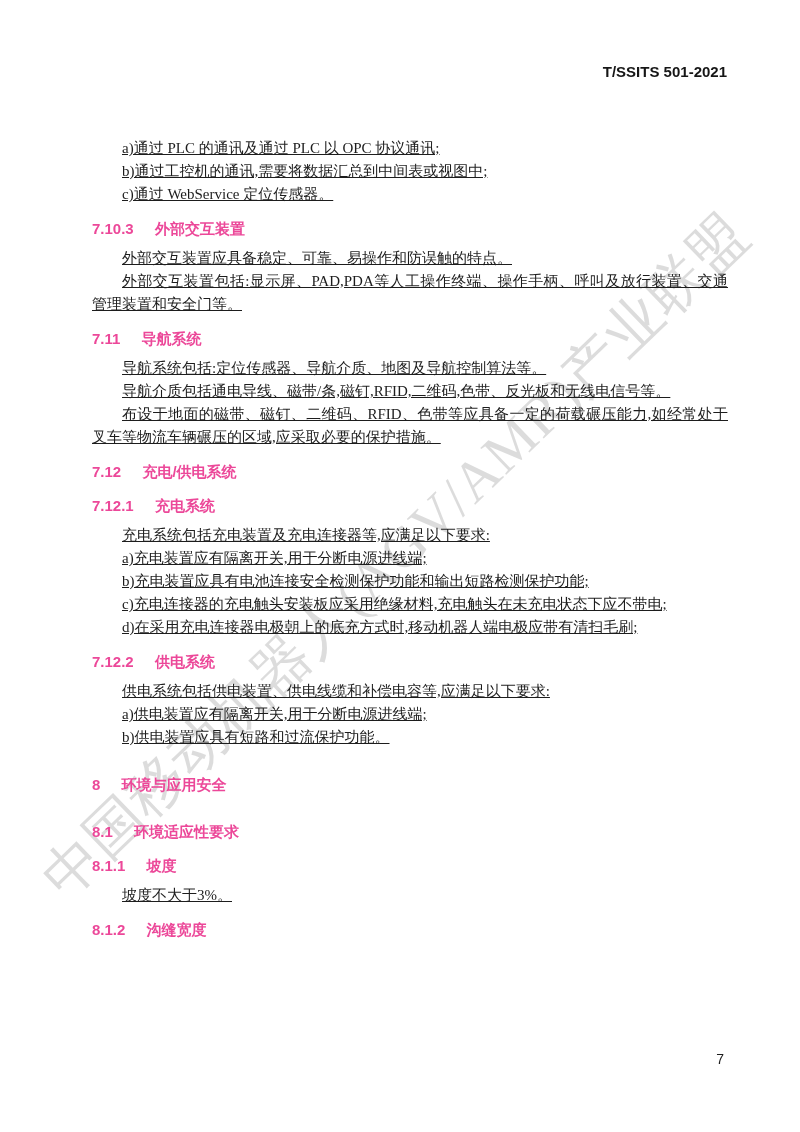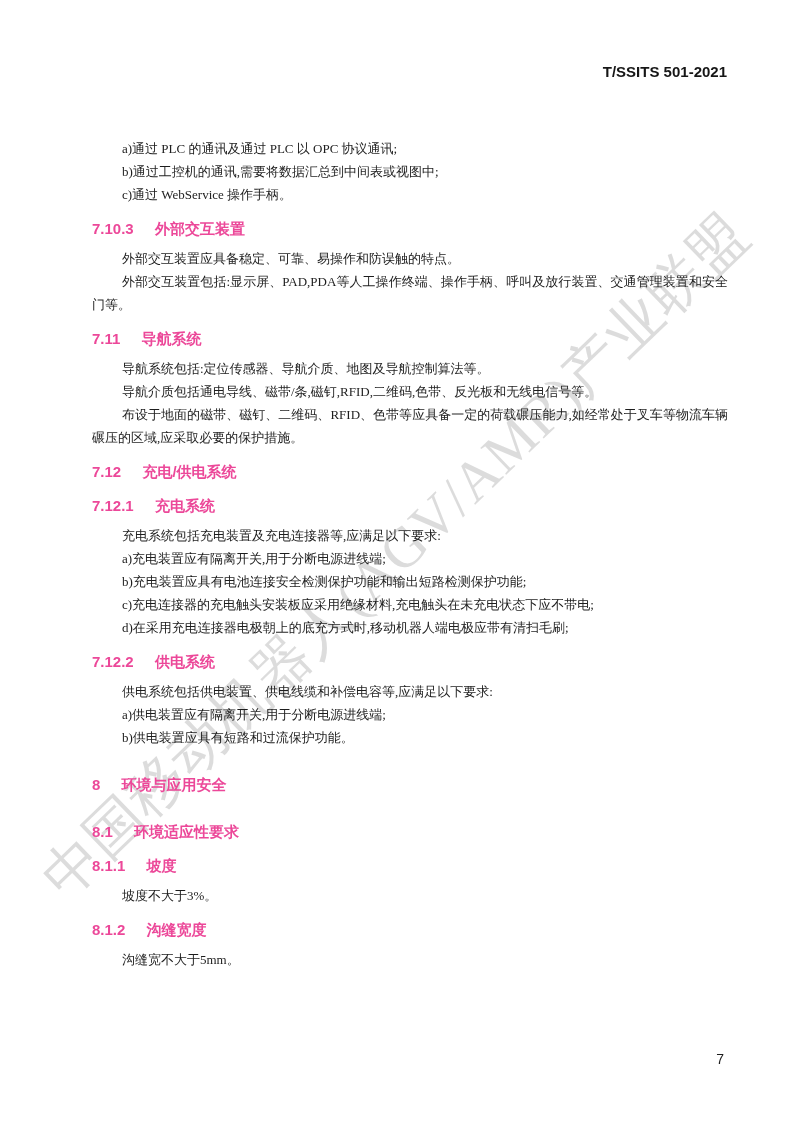--- a/index.html
+++ b/index.html
@@ -41,24 +41,25 @@
   }
   .content {
     position: absolute;
     top: 137px;
     left: 92px;
     width: 636px;
     z-index: 1;
   }
   .para {
     margin: 0;
-    font-size: 13px;
+    font-size: 15px;
     line-height: 23px;
     text-indent: 30px;
     text-align: justify;
+    text-decoration: underline;
   }
   .heading {
     font-family: "Liberation Sans", "DejaVu Sans", sans-serif;
     font-weight: 700;
     font-size: 15px;
     line-height: 23px;
     margin: 11px 0 7px 0;
     color: #ec4899;
   }
   .heading .hnum { margin-right: 17px; }
@@ -79,21 +80,21 @@
 <div class="page">
 
   <div class="doc-header">T/SSITS 501-2021</div>
 
   <div class="watermark">中国移动机器人(AGV/AMR)产业联盟</div>
 
   <div class="content">
 
     <p class="para">a)通过 PLC 的通讯及通过 PLC 以 OPC 协议通讯;</p>
     <p class="para">b)通过工控机的通讯,需要将数据汇总到中间表或视图中;</p>
-    <p class="para">c)通过 WebService 操作手柄。</p>
+    <p class="para">c)通过 WebService 定位传感器。</p>
 
     <div class="heading">
       <span class="hnum">7.10.3</span>
       <span class="htitle">外部交互装置</span>
     </div>
     <p class="para">外部交互装置应具备稳定、可靠、易操作和防误触的特点。</p>
     <p class="para">外部交互装置包括:显示屏、PAD,PDA等人工操作终端、操作手柄、呼叫及放行装置、交通管理装置和安全门等。</p>
 
     <div class="heading">
       <span class="hnum">7.11</span>
@@ -139,19 +140,18 @@
     <div class="heading">
       <span class="hnum">8.1.1</span>
       <span class="htitle">坡度</span>
     </div>
     <p class="para">坡度不大于3%。</p>
 
     <div class="heading">
       <span class="hnum">8.1.2</span>
       <span class="htitle">沟缝宽度</span>
     </div>
-    <p class="para">沟缝宽不大于5mm。</p>
 
   </div>
 
   <div class="page-number">7</div>
 
 </div>
 
 </body></html>

